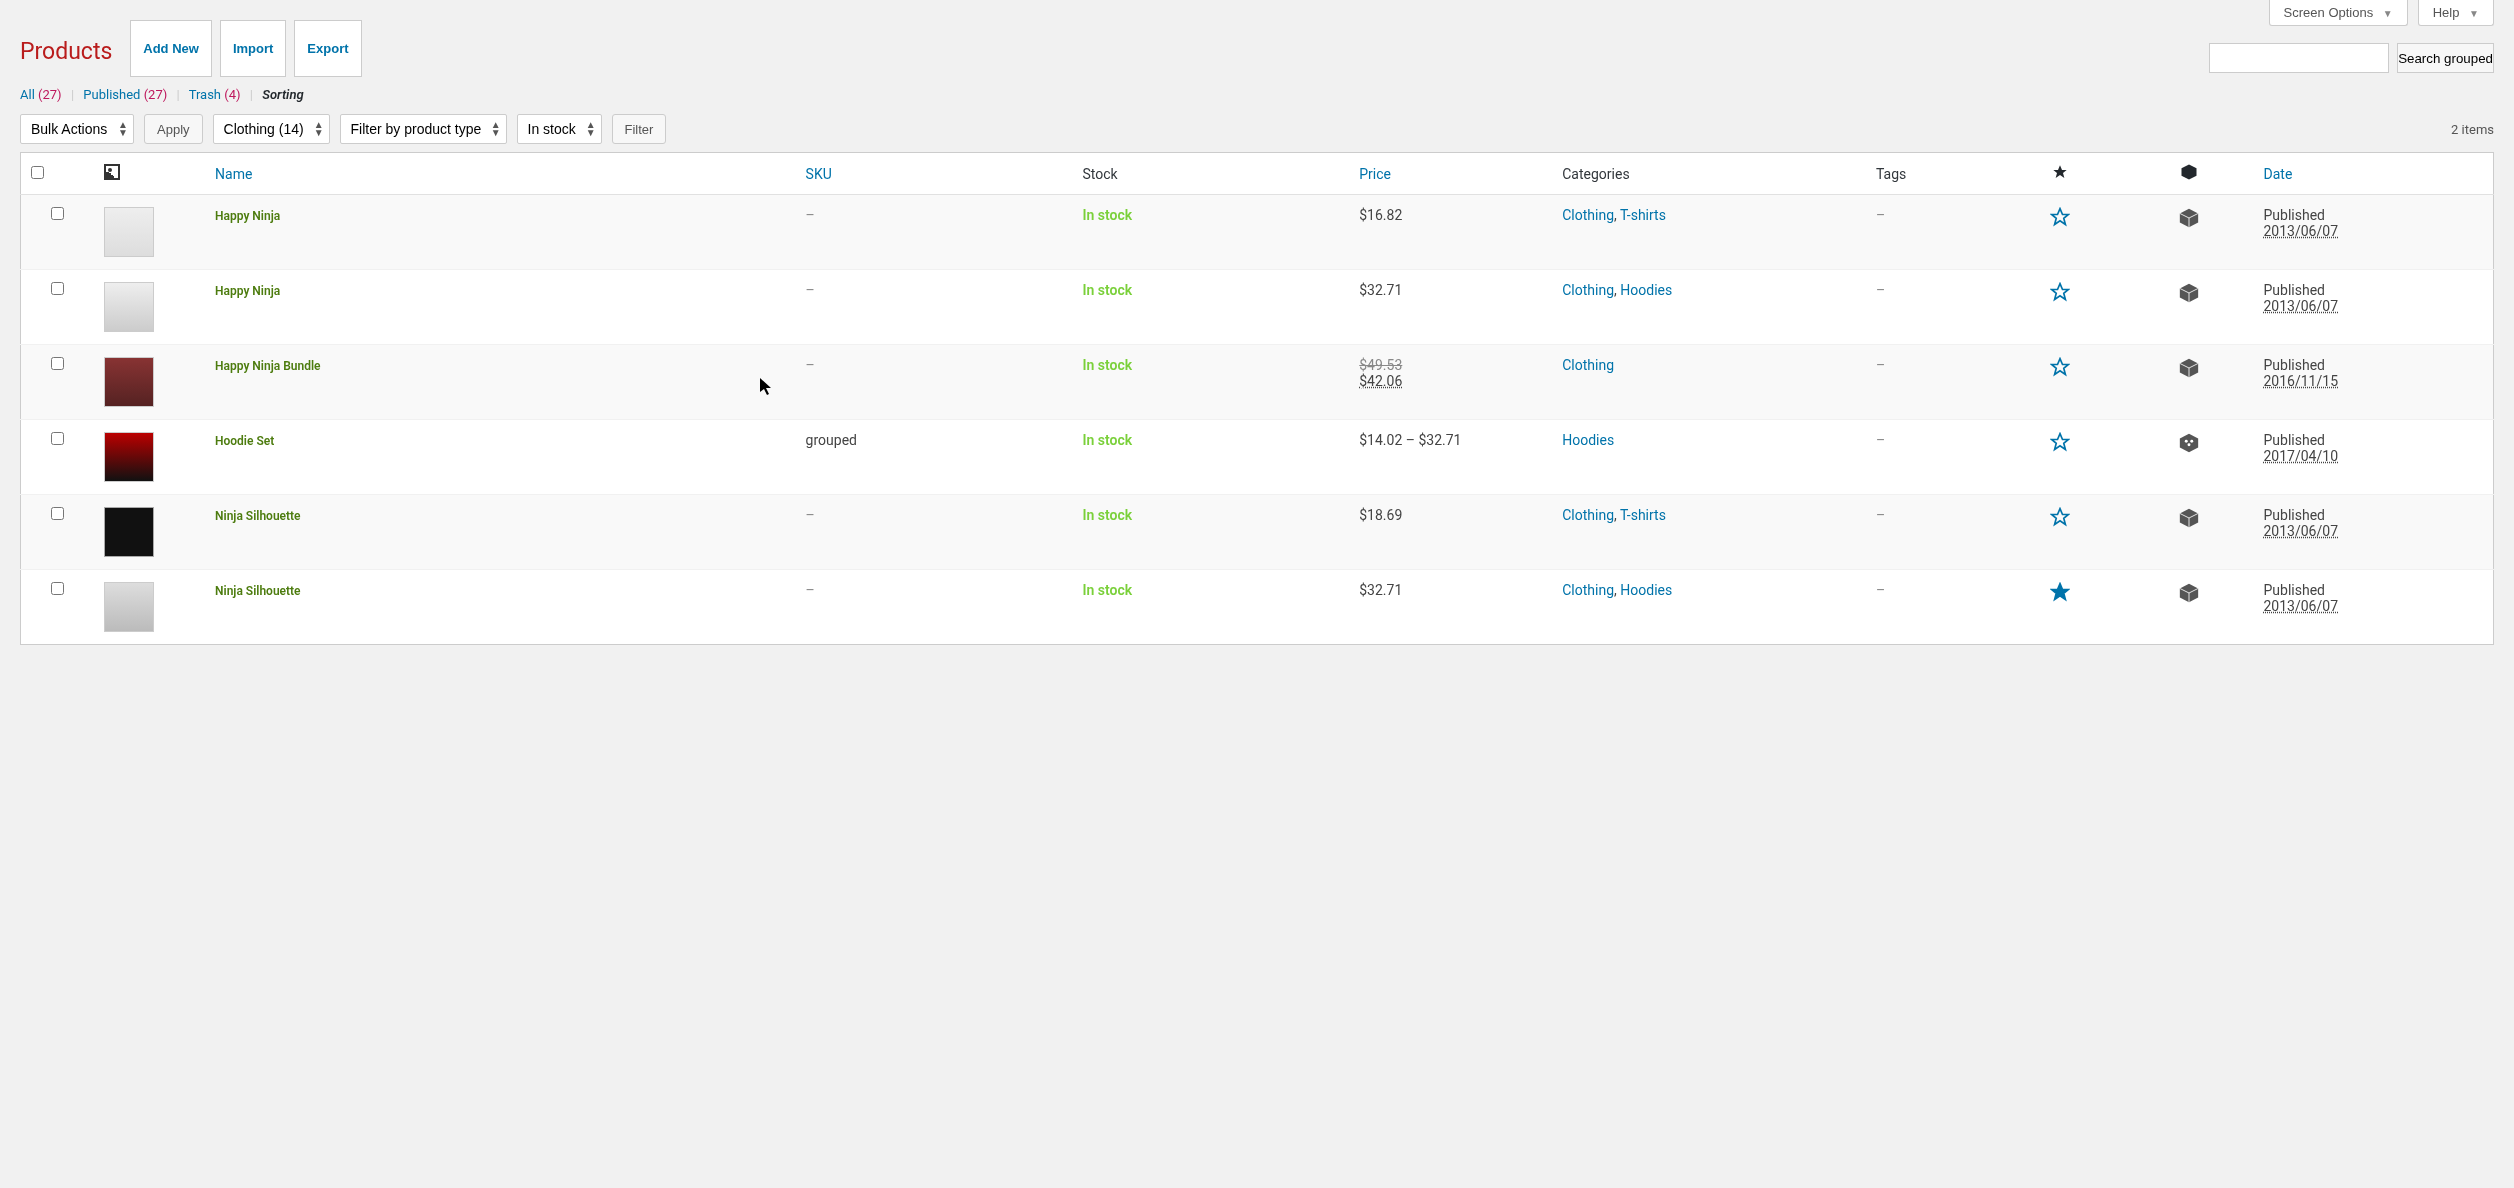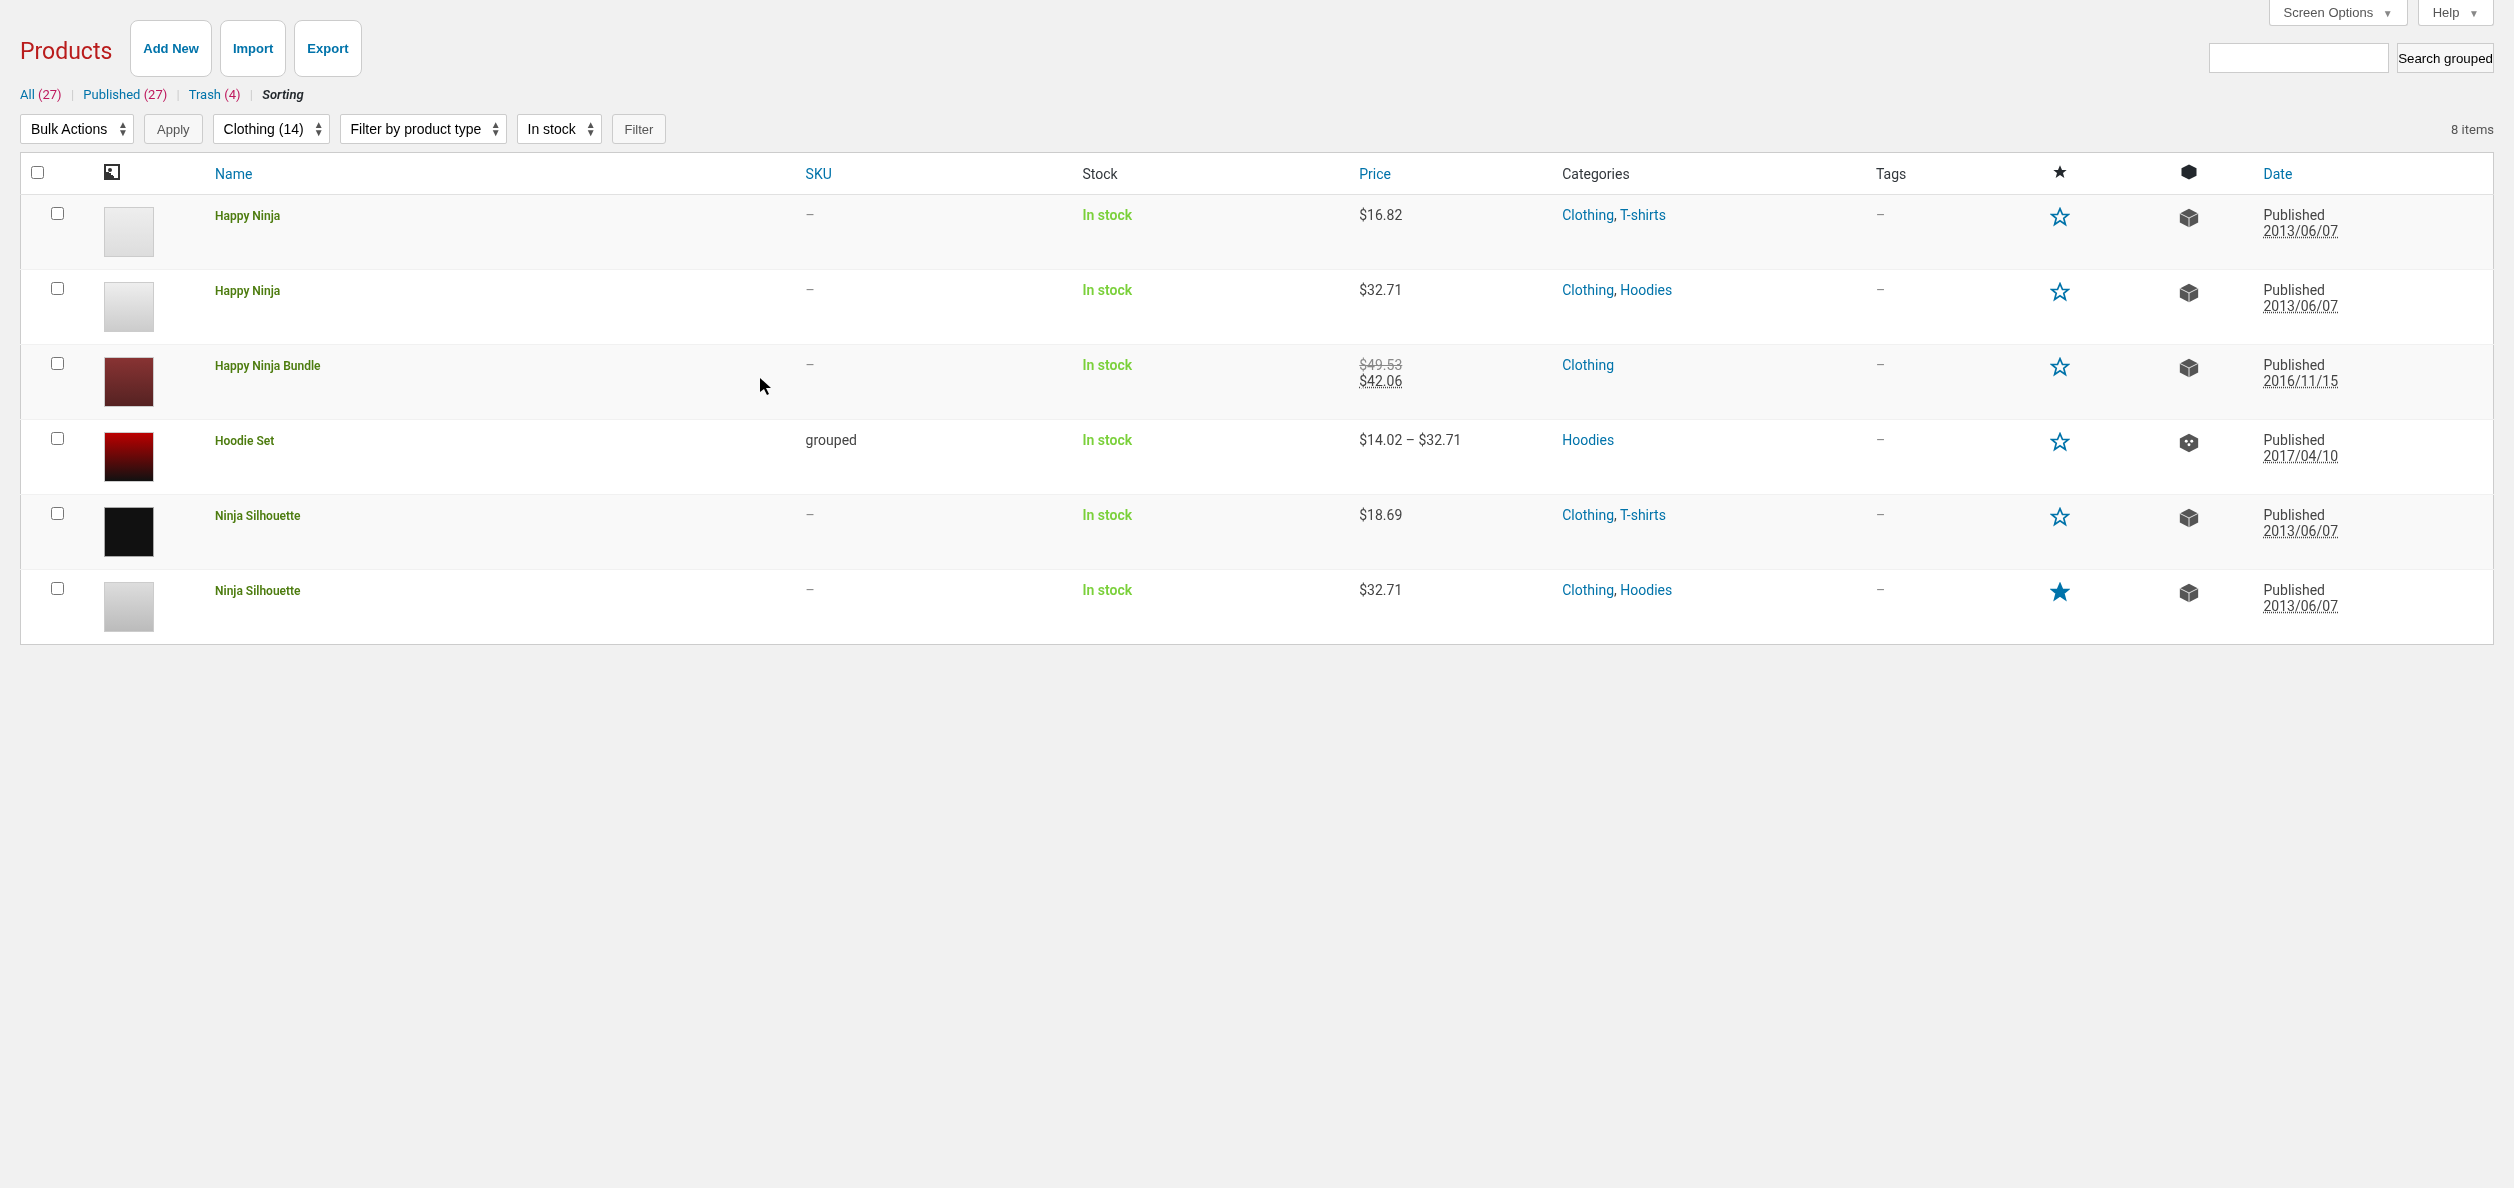--- a/index.html
+++ b/index.html
@@ -15,21 +15,21 @@
     background:#fff; border:1px solid #ccc; padding:5px 14px; font-size:13px; color:#555;
     cursor:pointer; border-top:none; border-radius:0 0 3px 3px;
   }
   .topbar .tri { font-size:10px; margin-left:6px; color:#888; }
   h1.title {
     font-size:23px; font-weight:400; color:#b91c1c; display:inline-block; margin-right:10px;
     padding:9px 0 4px 0;
   }
   .page-title-actions { display:flex; align-items:center; gap:8px; margin-top:-6px; flex-wrap:wrap; }
   .page-title-actions .btn {
-    background:#fff; border:1px solid #ccc; border-radius:8px; padding:20px 12px;
+    background:#fff; border:1px solid #ccc; border-radius:0; padding:20px 12px;
     color:#0073aa; font-size:13px; font-weight:600; cursor:pointer;
   }
   .subsubsub { margin:10px 0 12px 0; font-size:13px; }
   .subsubsub a { color:#0073aa; text-decoration:none; cursor:pointer; }
   .subsubsub .count { color:#be185d; }
   .subsubsub .sep { color:#ccc; margin:0 6px; }
   .subsubsub .current { color:#23282d; font-weight:600;font-style:italic; }
   .tablenav { display:flex; align-items:center; gap:10px; margin-bottom:8px; position:relative;justify-content:center; }
   .tablenav select, .tablenav input[type=text] {
     background:#fff; border:1px solid #ccc; border-radius:2px; padding:4px 24px 4px 10px;
@@ -164,21 +164,21 @@
     </select>
     <span class="updown">▲<br>▼</span>
   </div>
   <div class="select-wrap">
     <select>
       <option>In stock</option>
     </select>
     <span class="updown">▲<br>▼</span>
   </div>
   <button class="button">Filter</button>
-  <span class="count-right">8 items</span>
+  <span class="count-right">2 items</span>
 </div>
 
 <table class="products">
   <colgroup>
     <col class="col-cb">
       <col class="col-thumb">
       <col class="col-name">
       <col class="col-sku">
     <col class="col-stock">
       <col class="col-price">

